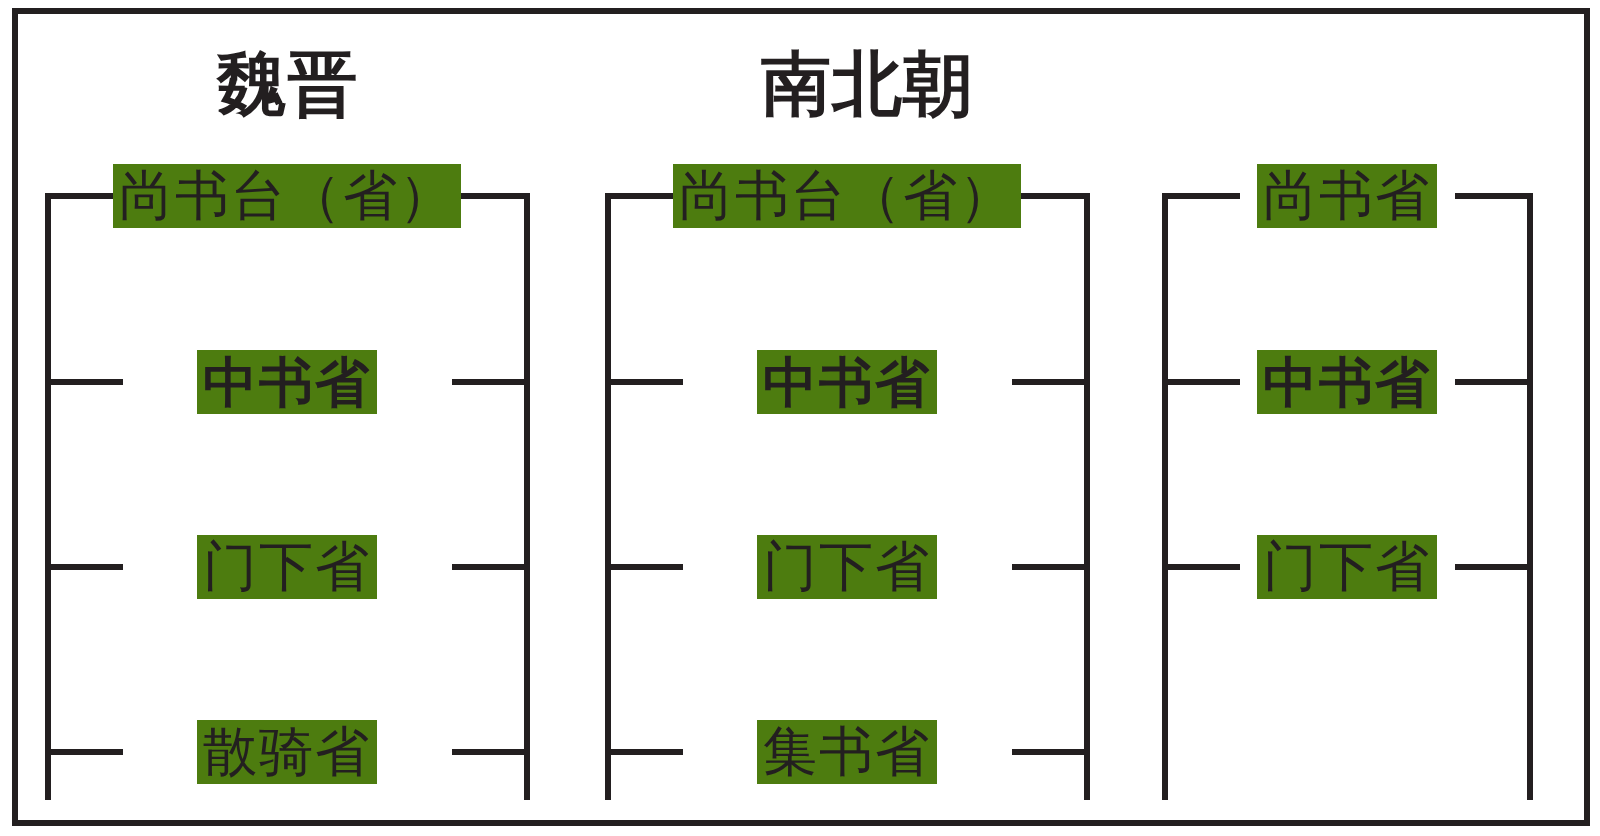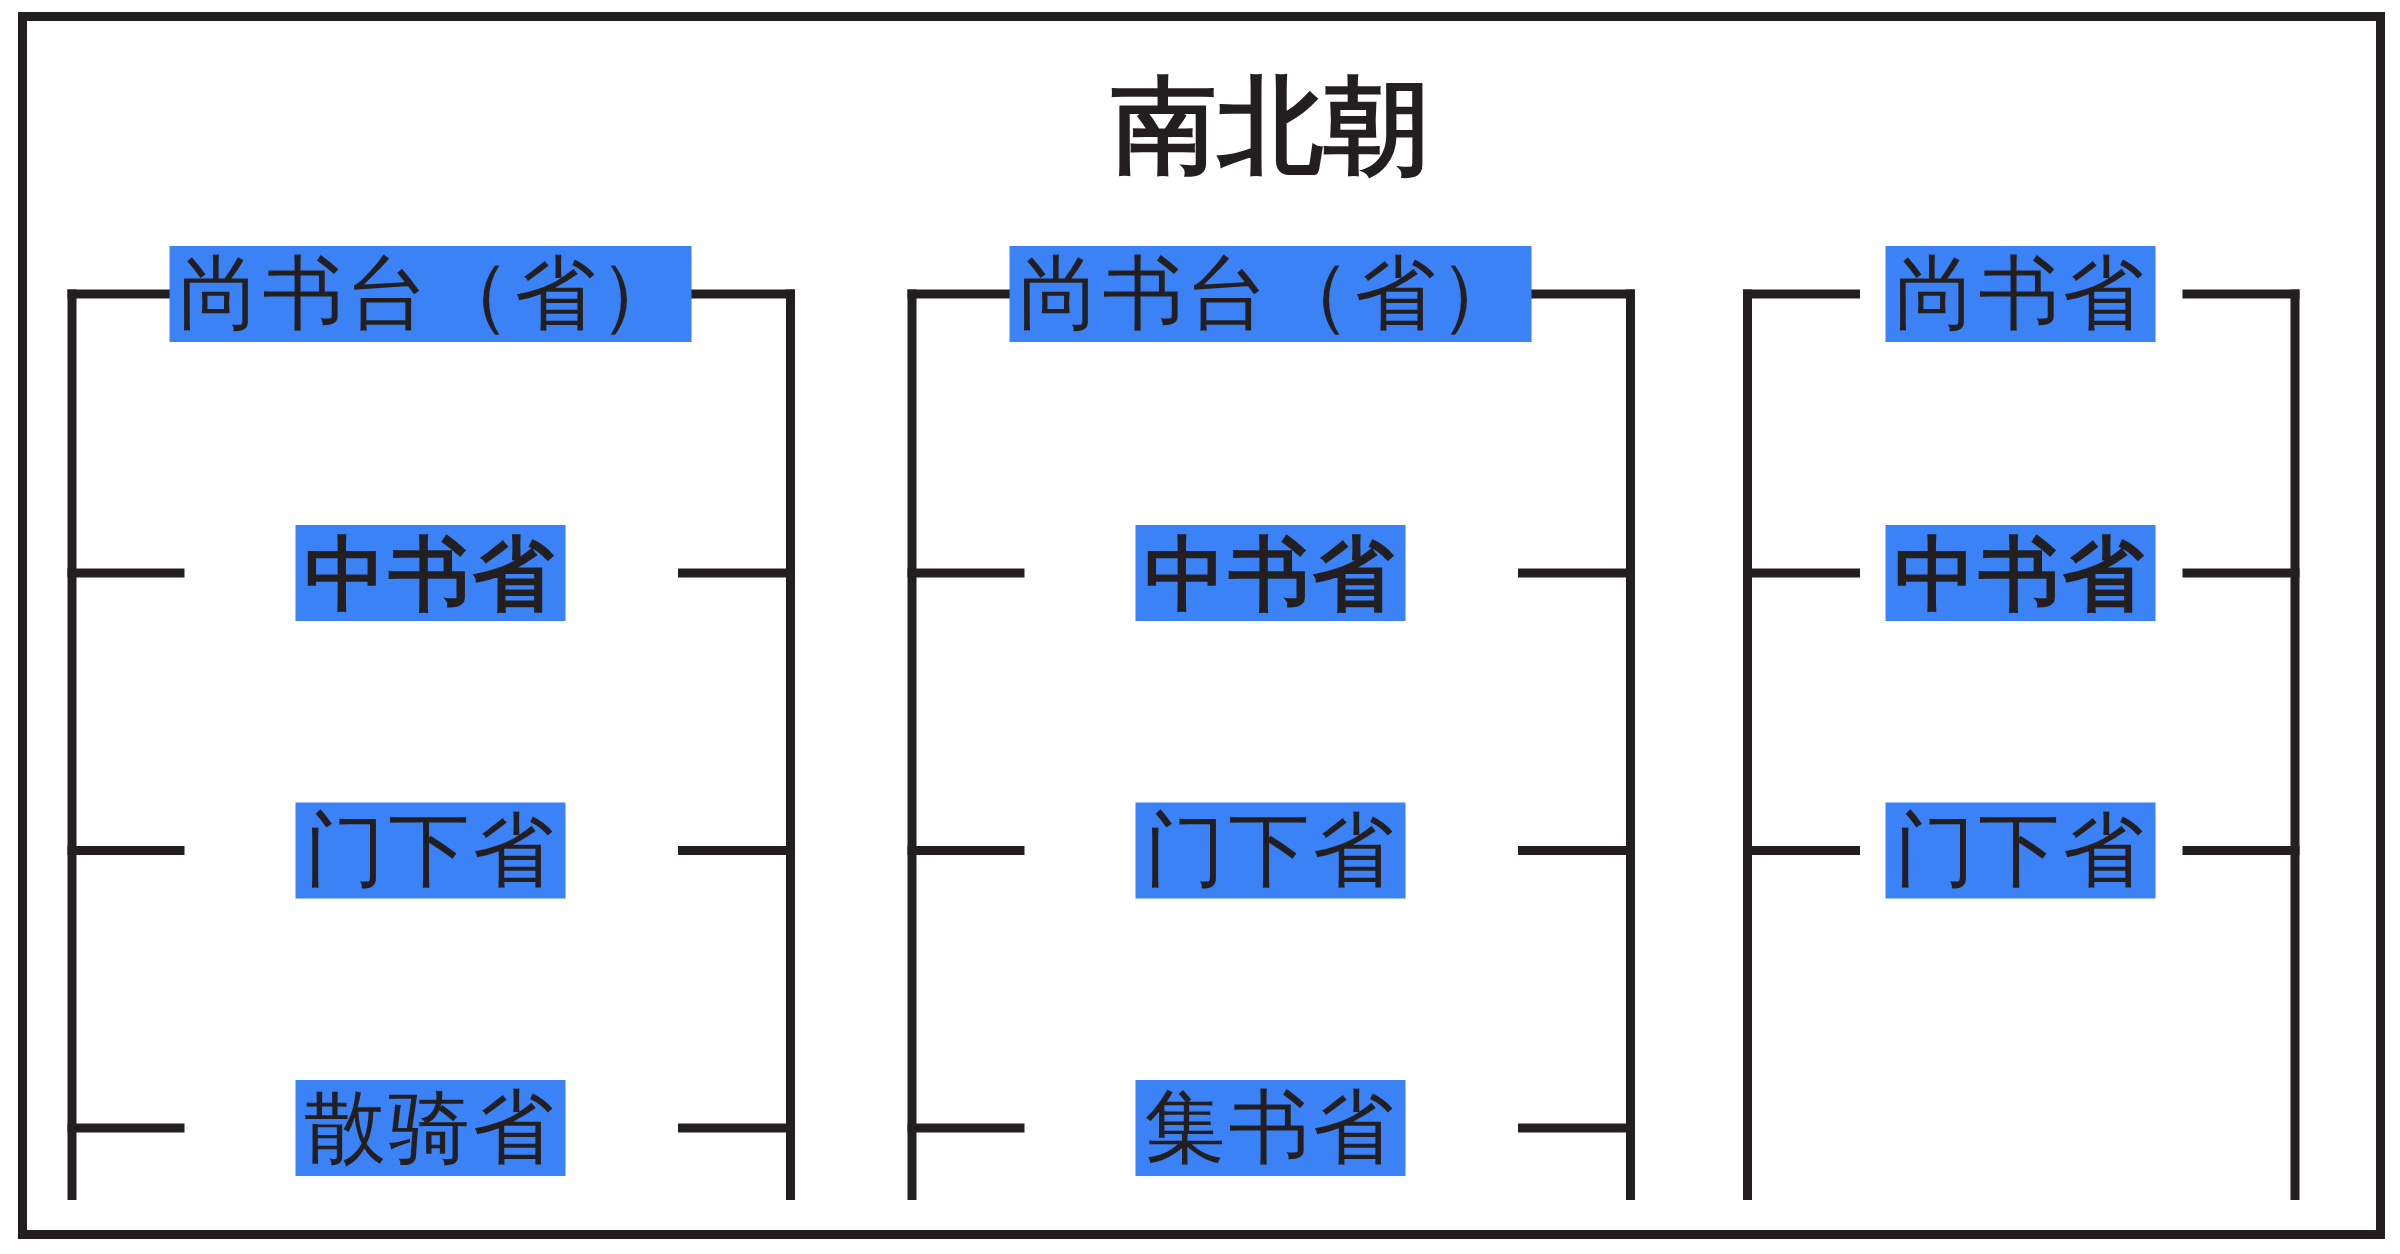--- a/index.html
+++ b/index.html
@@ -51,58 +51,59 @@
     background: #231f20;
   }
   .dept-label {
     position: absolute;
     height: 64px;
     line-height: 64px;
     font-size: 54px;
     text-align: center;
     letter-spacing: 2px;
     white-space: nowrap;
-    background: #3b82f6;
+    background: #4d7c0f;
     padding: 0 6px;
     transform: translateX(-50%);
   }
   
   .row1.tick { top: 193px; }  .row1.dept-label { top: 164px; }
   .row2.tick { top: 379px; }  .row2.dept-label { top: 350px; font-weight: bold; }
   .row3.tick { top: 564px; }  .row3.dept-label { top: 535px; }
   .row4.tick { top: 749px; }  .row4.dept-label { top: 720px; }
 </style>
 </head>
 <body>
 
 <div class="canvas">
 
   <div class="outer-border"></div>
 
+  <div class="period-header" style="left:45px; width:485px;">魏晋</div>
 
   <div class="vline" style="left:45px;"></div>
   <div class="vline" style="left:524px;"></div>
 
   <div class="tick row1" style="left:45px;"></div>
   <div class="tick row1" style="left:452px;"></div>
   <div class="dept-label row1" style="left:287px;">尚书台（省）</div>
 
   <div class="tick row2" style="left:45px;"></div>
   <div class="tick row2" style="left:452px;"></div>
   <div class="dept-label row2" style="left:287px;">中书省</div>
 
   <div class="tick row3" style="left:45px;"></div>
   <div class="tick row3" style="left:452px;"></div>
   <div class="dept-label row3" style="left:287px;">门下省</div>
 
   <div class="tick row4" style="left:45px;"></div>
   <div class="tick row4" style="left:452px;"></div>
   <div class="dept-label row4" style="left:287px;">散骑省</div>
 
-  <div class="period-header" style="left:605px; width:485px;">南北朝</div>
+  <div class="period-header" style="left:625px; width:485px;">南北朝</div>
 
   <div class="vline" style="left:605px;"></div>
   <div class="vline" style="left:1084px;"></div>
 
   <div class="tick row1" style="left:605px;"></div>
   <div class="tick row1" style="left:1012px;"></div>
   <div class="dept-label row1" style="left:847px;">尚书台（省）</div>
 
   <div class="tick row2" style="left:605px;"></div>
   <div class="tick row2" style="left:1012px;"></div>

